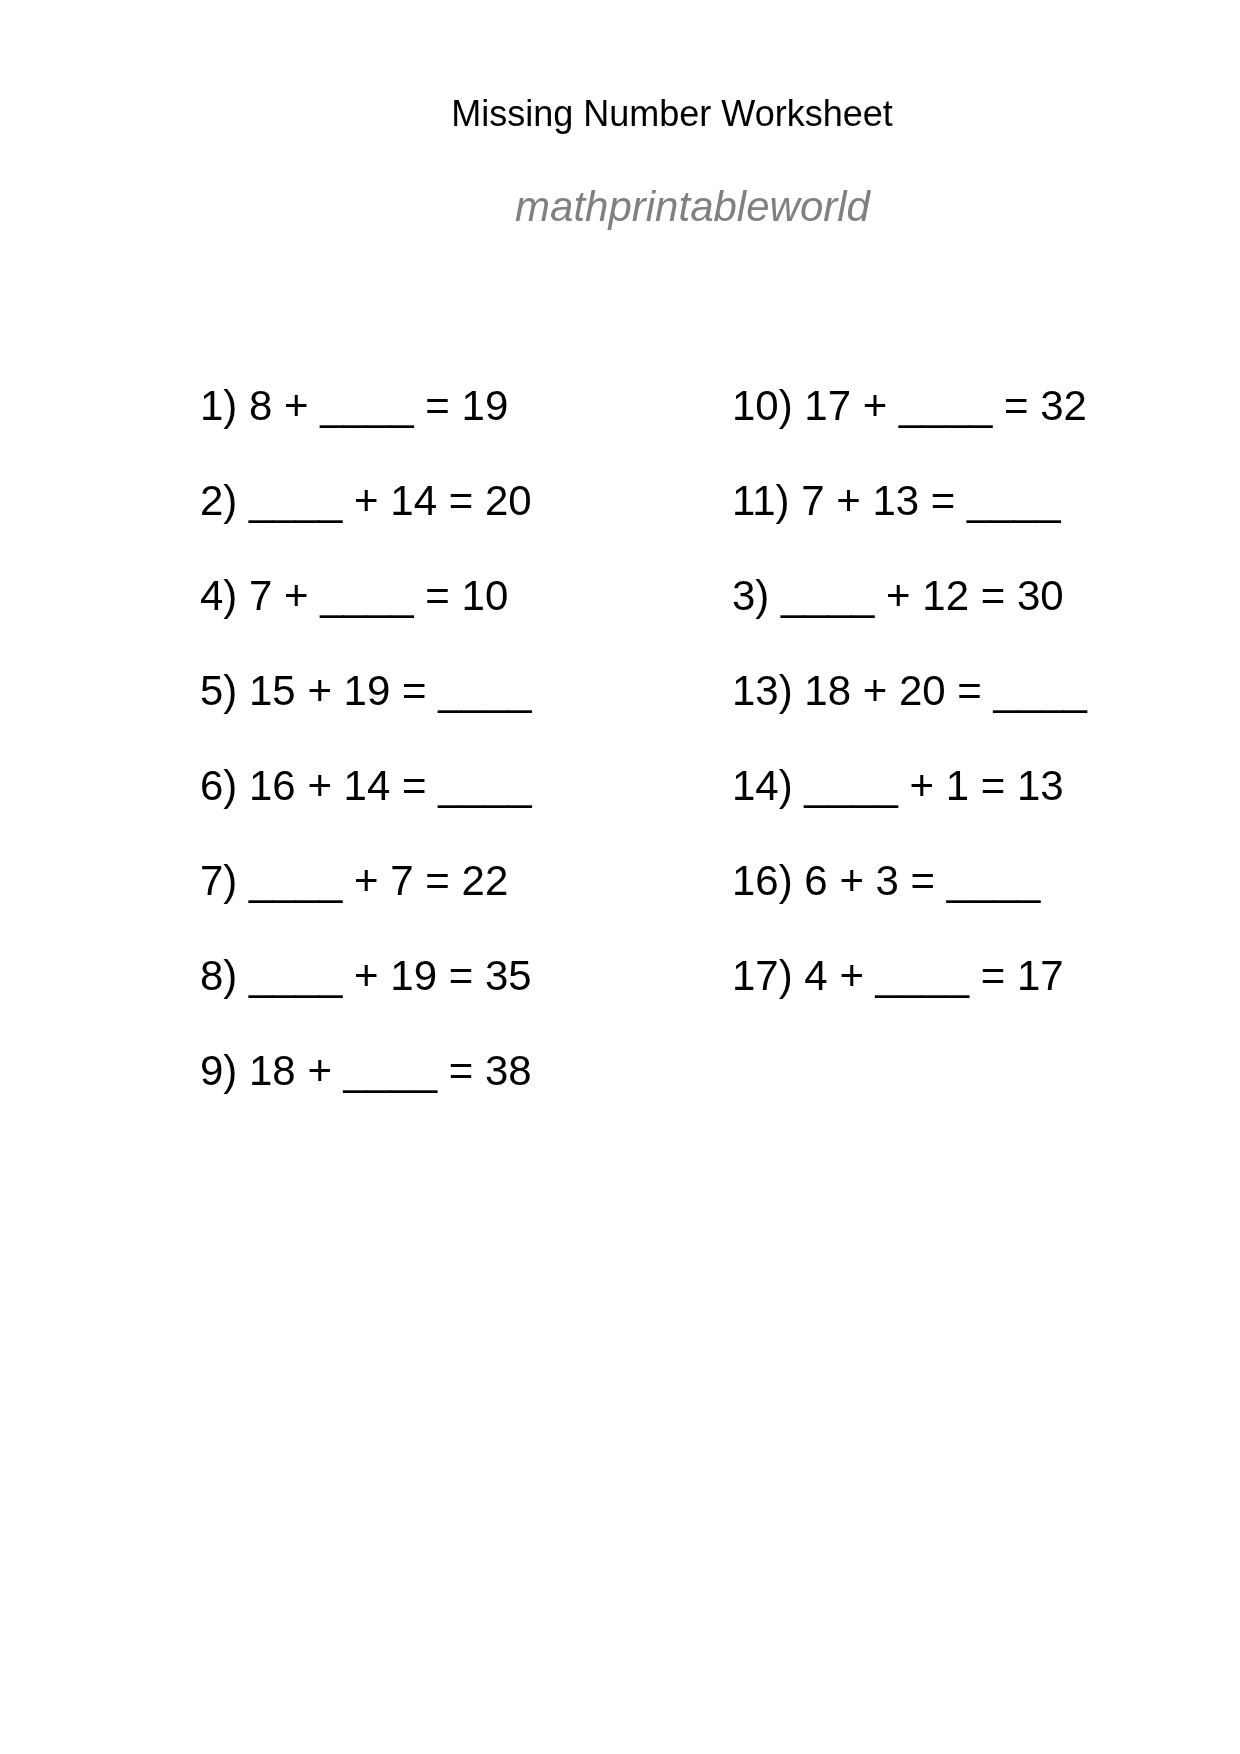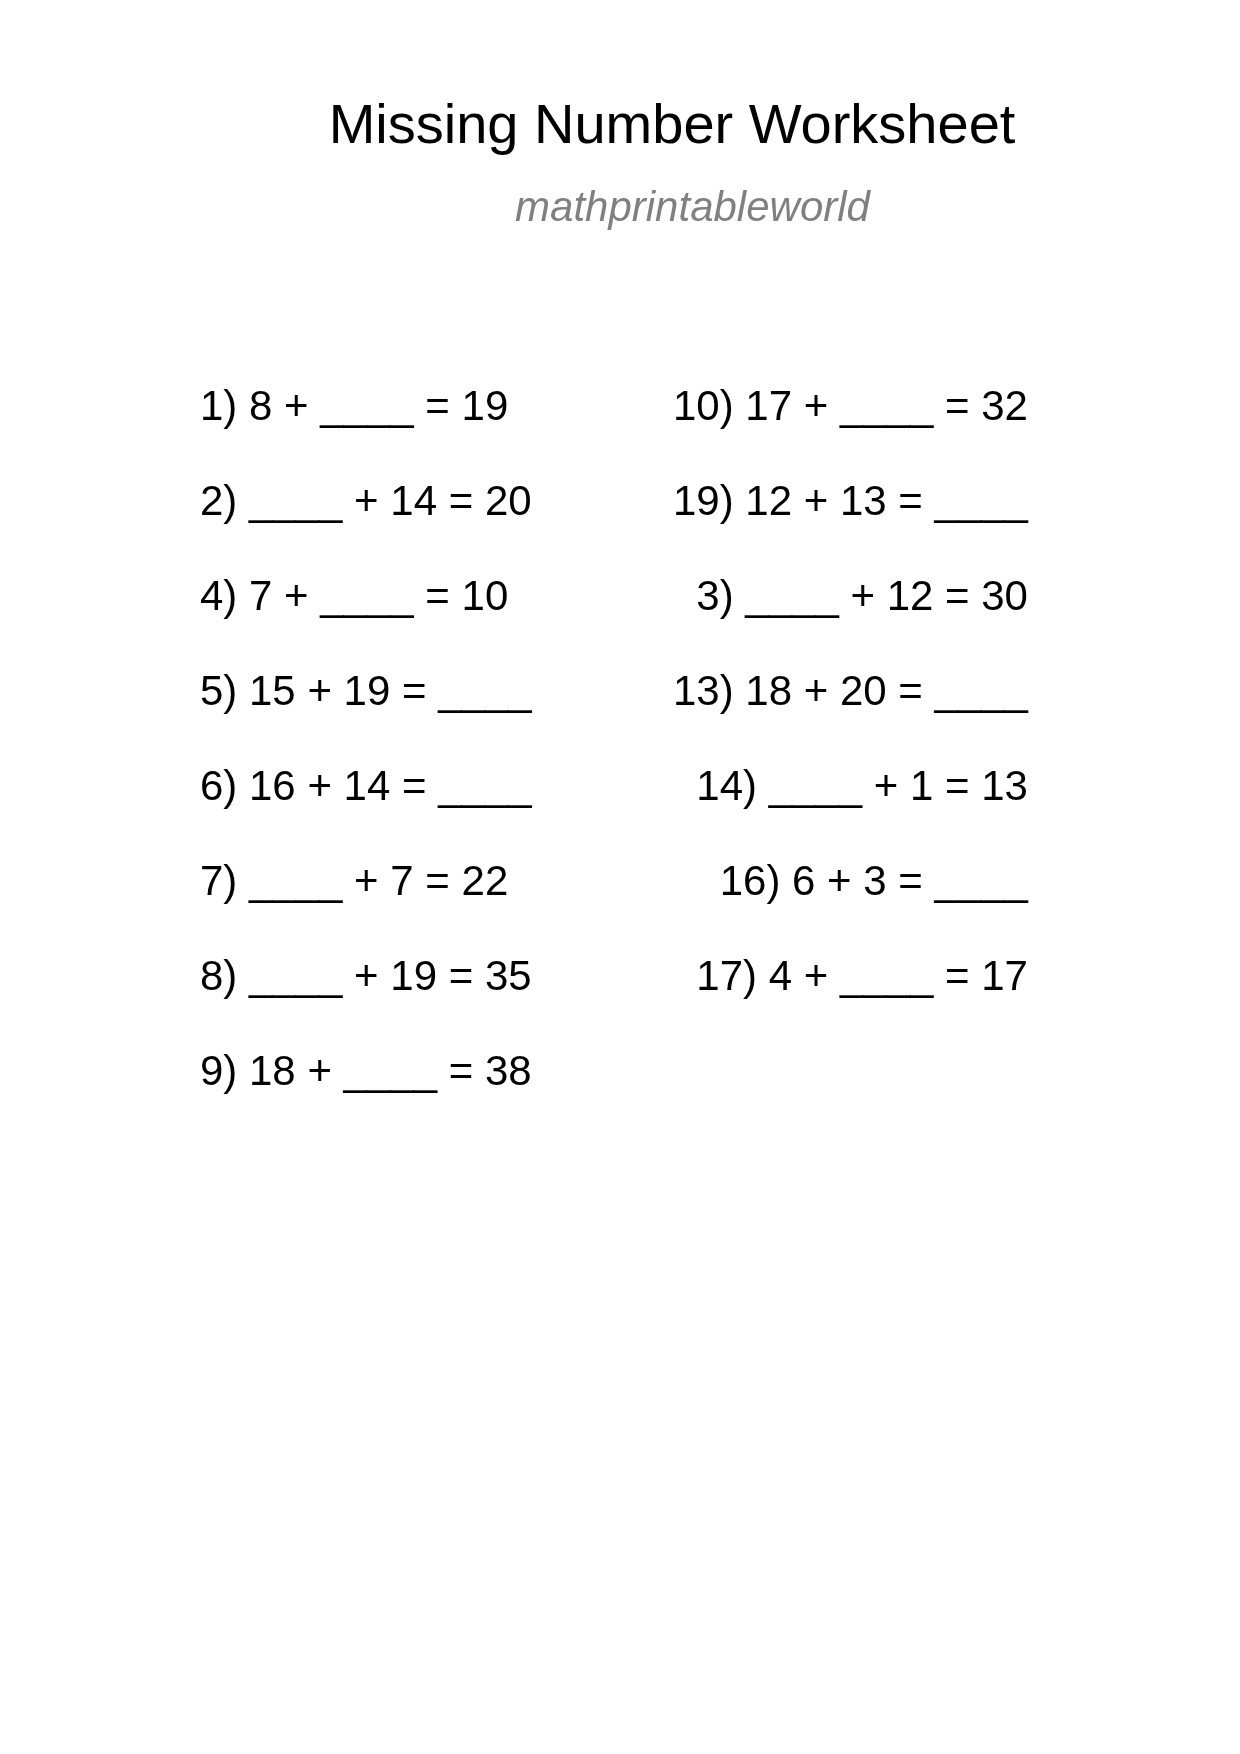--- a/index.html
+++ b/index.html
@@ -14,21 +14,21 @@
       overflow: hidden;
       font-family: "Liberation Sans", sans-serif;
       color: #000000;
     }
     .title {
       position: absolute;
       left: 0;
       width: 1240px;
       top: 96px;
       text-align: center;
-      font-size: 56px;
+      font-size: 36px;
       line-height: 1;
       padding-left: 104px;
       box-sizing: border-box;
     }
     .subtitle {
       position: absolute;
       left: 0;
       width: 1240px;
       top: 186px;
       text-align: center;
@@ -38,21 +38,21 @@
       padding-left: 145px;
       box-sizing: border-box;
       font-style: italic;
     }
     .col {
       position: absolute;
       top: 355px;
       margin-top: 30px;
     }
     .col.left { left: 200px; }
-    .col.right { left: 673px; text-align: right; }
+    .col.right { left: 732px; }
     .problem {
       font-size: 42px;
       line-height: 1;
       height: 95px;
       white-space: pre;
     }
   </style>
 </head>
 <body>
 
@@ -65,19 +65,19 @@
   <div class="problem">4) 7 + ____ = 10</div>
   <div class="problem">5) 15 + 19 = ____</div>
   <div class="problem">6) 16 + 14 = ____</div>
   <div class="problem">7) ____ + 7 = 22</div>
   <div class="problem">8) ____ + 19 = 35</div>
   <div class="problem">9) 18 + ____ = 38</div>
 </div>
 
 <div class="col right">
   <div class="problem">10) 17 + ____ = 32</div>
-  <div class="problem">19) 12 + 13 = ____</div>
+  <div class="problem">11) 7 + 13 = ____</div>
   <div class="problem">3) ____ + 12 = 30</div>
   <div class="problem">13) 18 + 20 = ____</div>
   <div class="problem">14) ____ + 1 = 13</div>
   <div class="problem">16) 6 + 3 = ____</div>
   <div class="problem">17) 4 + ____ = 17</div>
 </div>
 
 </body></html>

